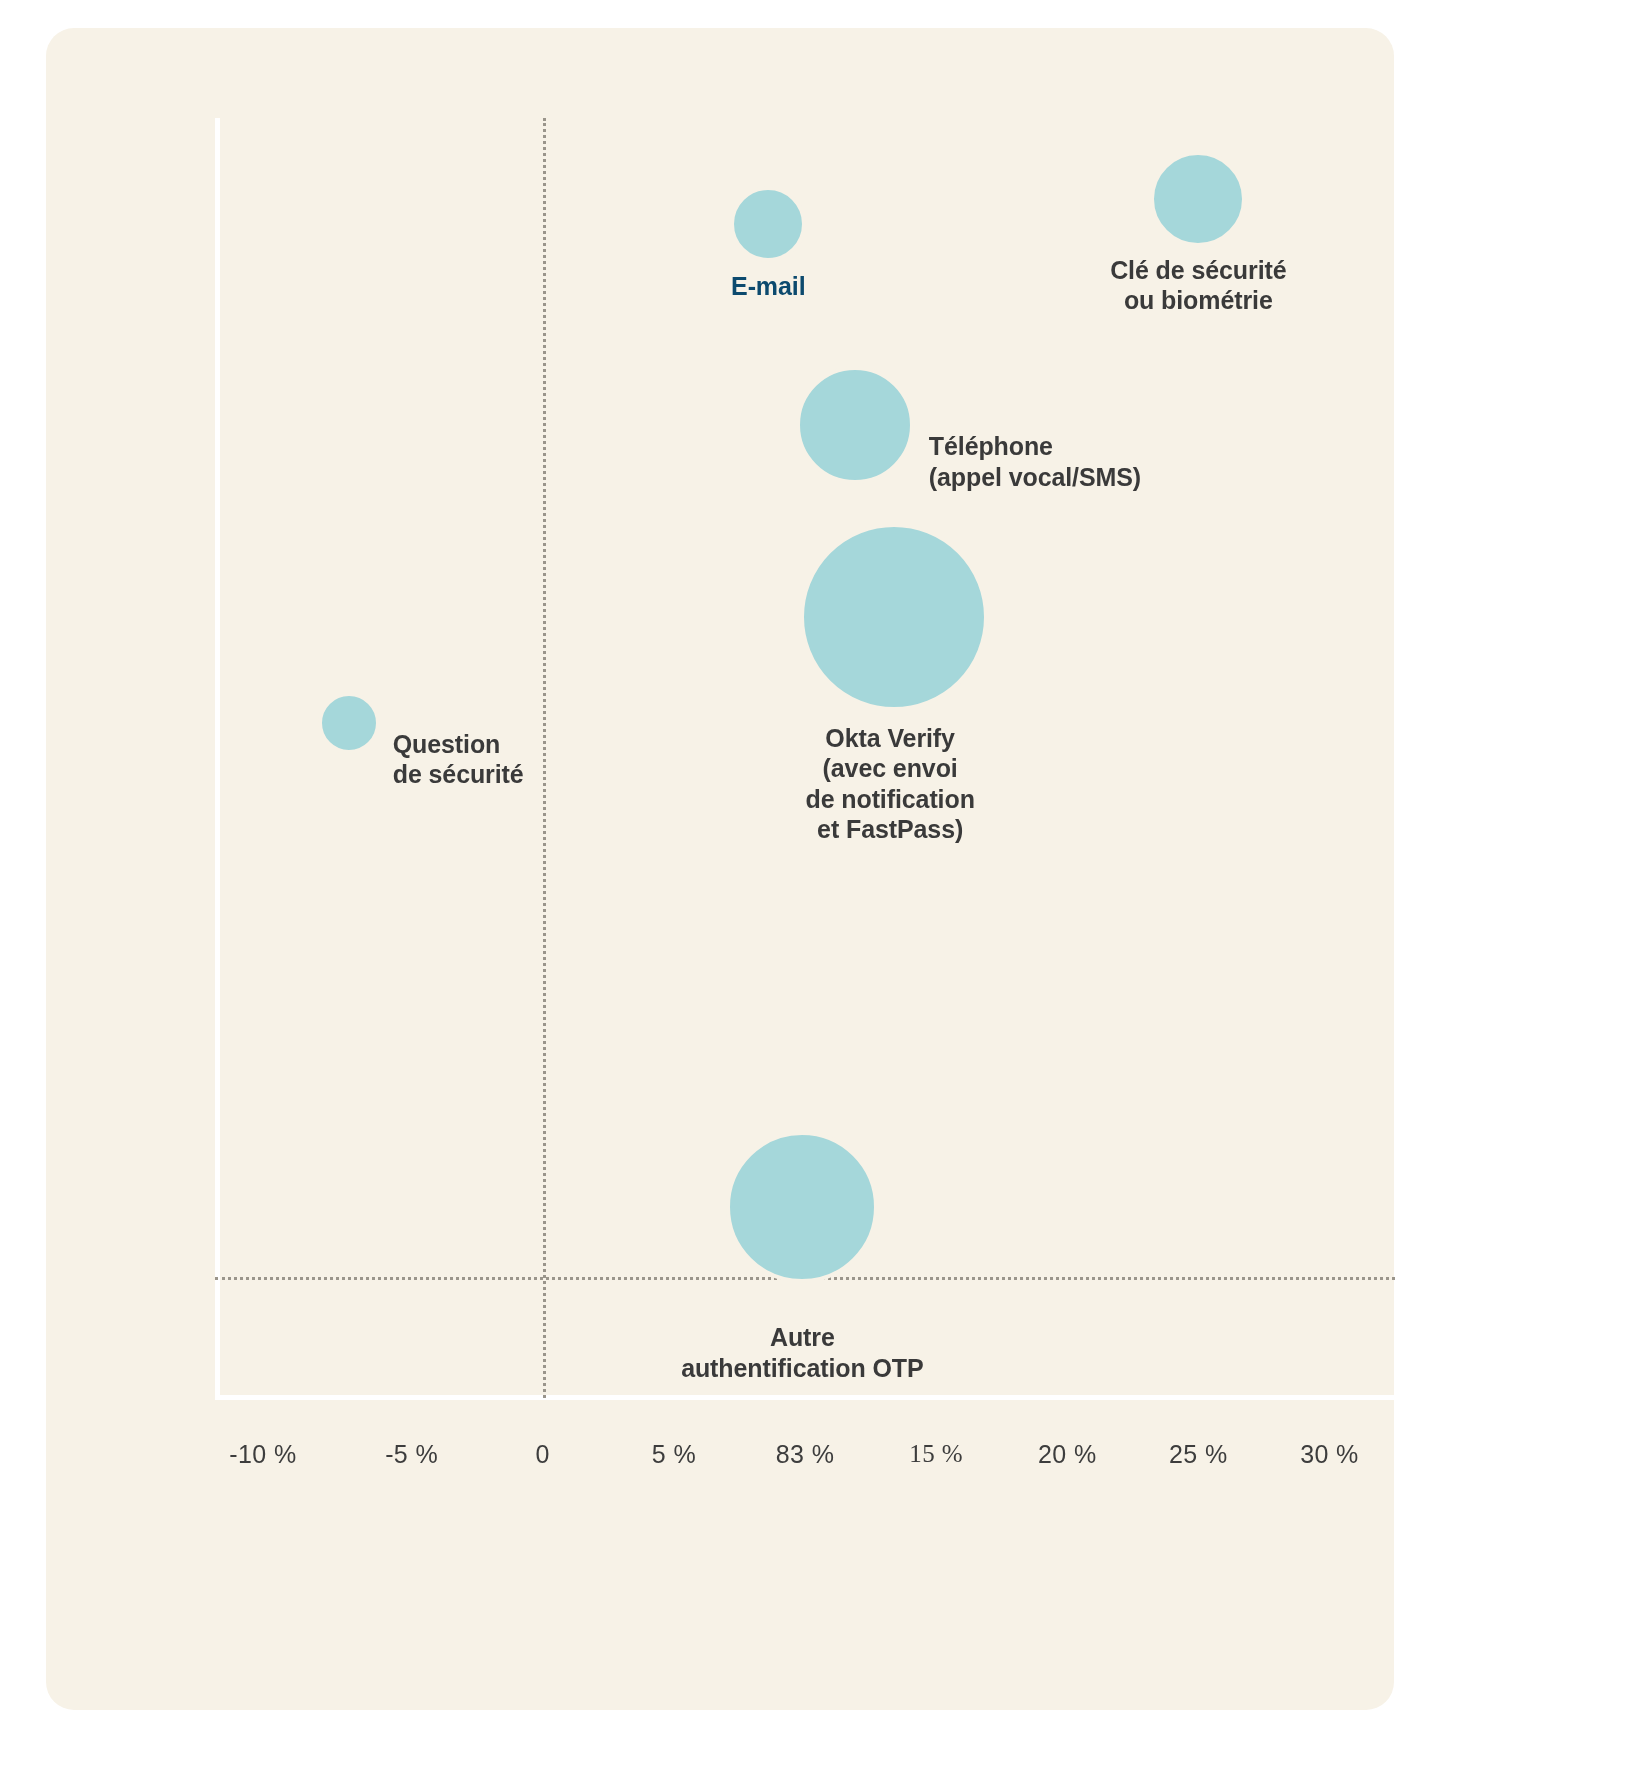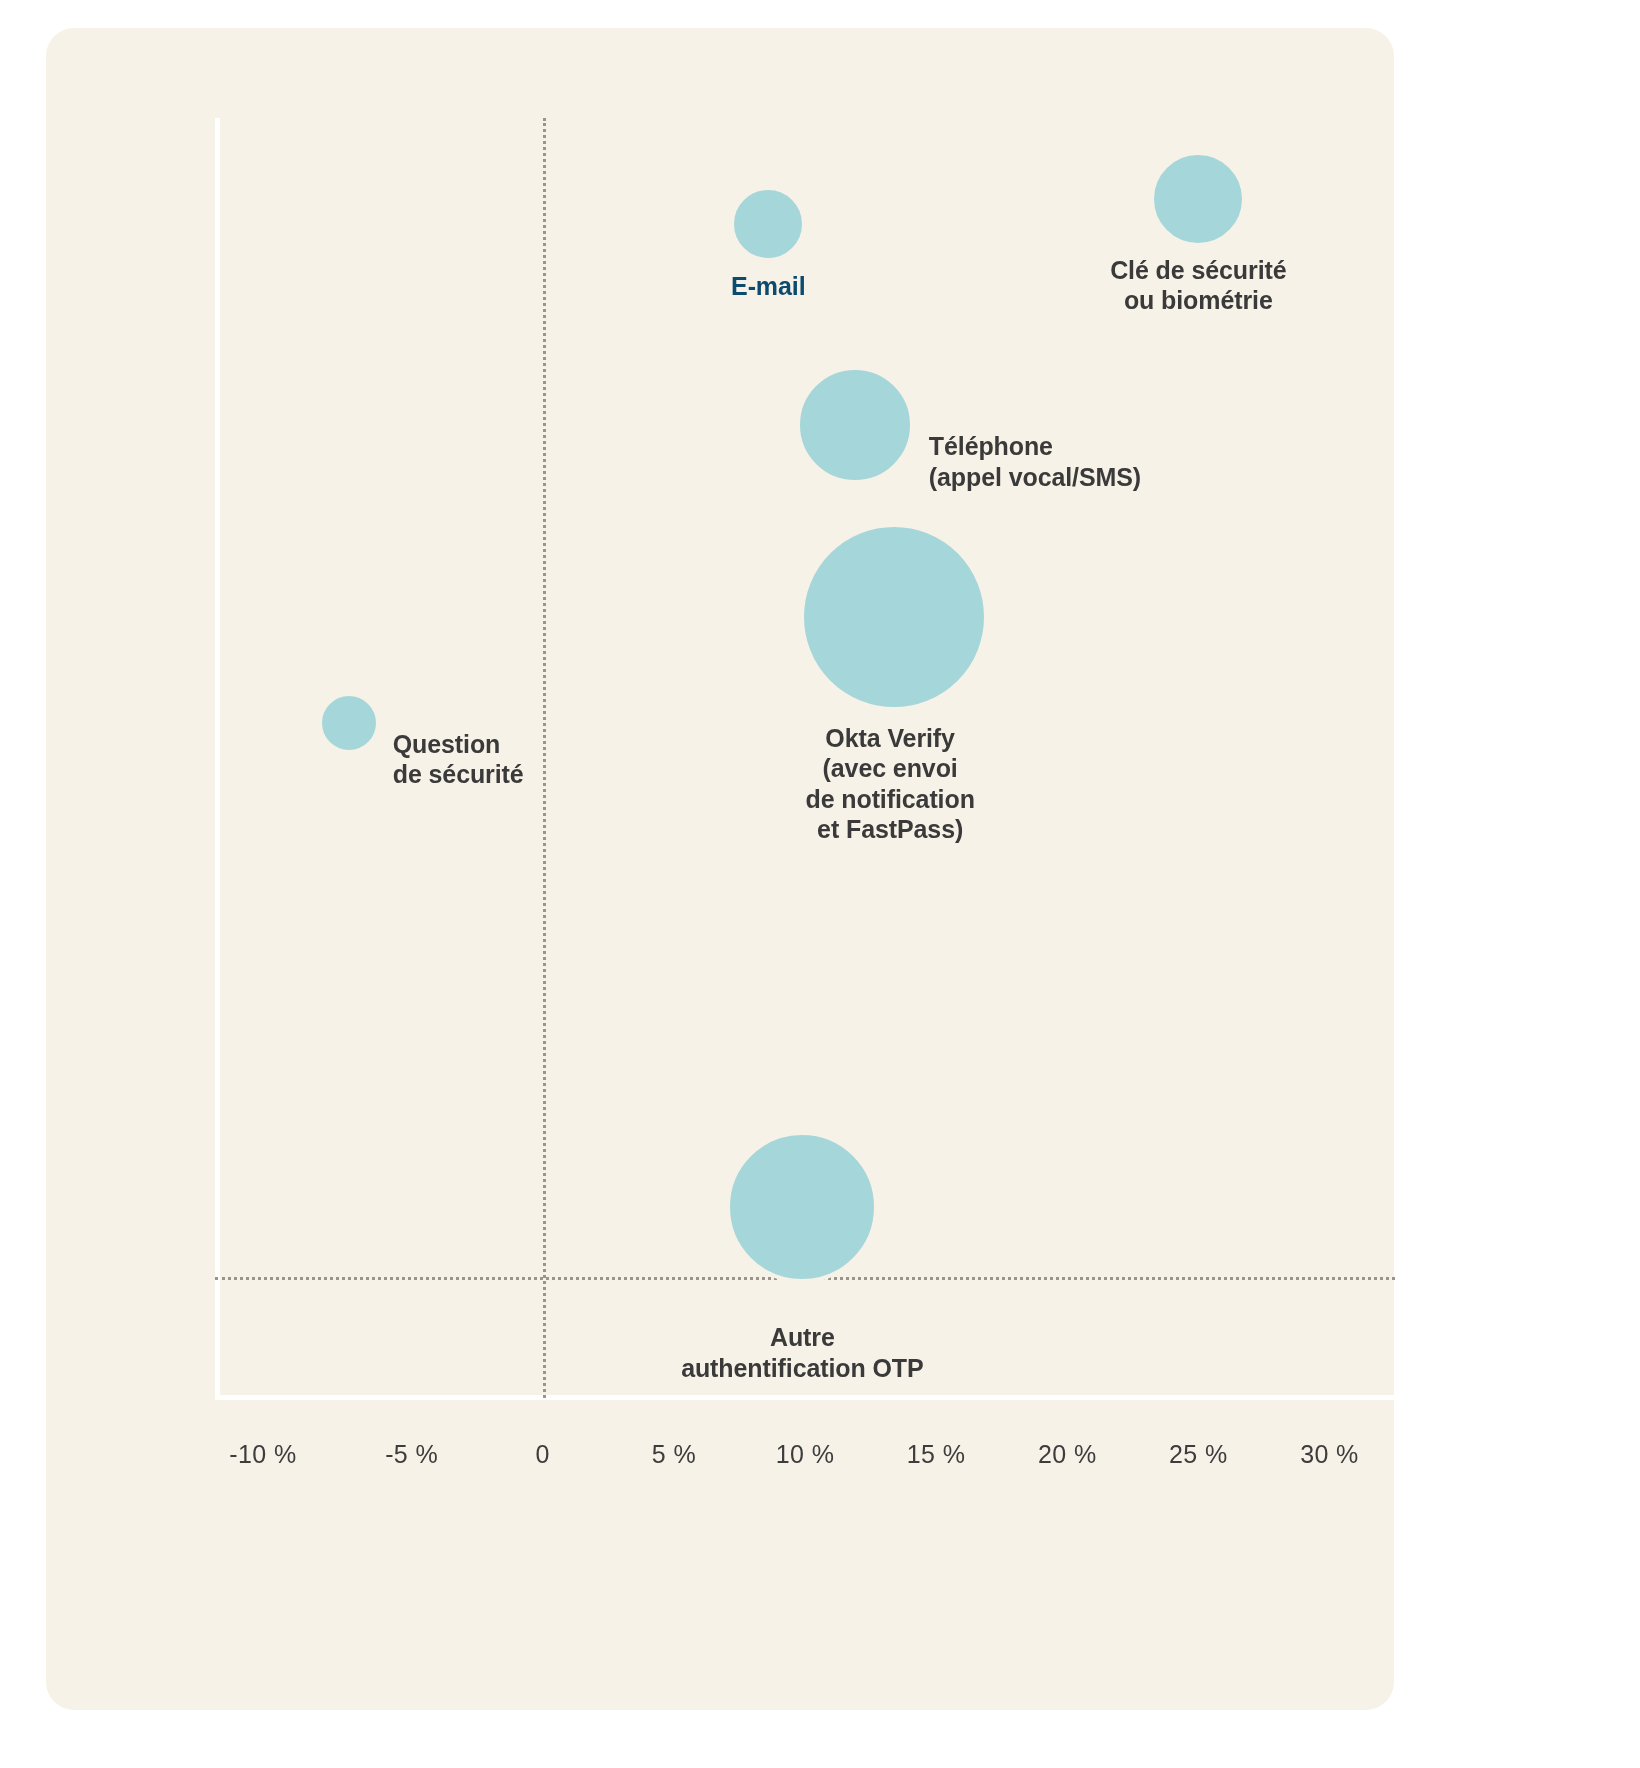--- a/index.html
+++ b/index.html
@@ -65,22 +65,22 @@
 
   <div id="yaxis-line"></div>
   <div id="xaxis-line"></div>
 
   <div id="ytick-wrap"></div>
   <div id="xtick-wrap">
       <div class="xtick" style="left: 263px;">-10 %</div>
       <div class="xtick" style="left: 411.667px;">-5 %</div>
       <div class="xtick" style="left: 542.778px;">0</div>
       <div class="xtick" style="left: 673.889px;">5 %</div>
-      <div class="xtick" style="left: 805px;">10 %</div>
-      <div class="xtick" style="left: 936.111px;">15 %</div>
+      <div class="xtick" style="left: 805px;">83 %</div>
+      <div class="xtick" style="left: 936.111px; font-family: Liberation Serif, serif;">15 %</div>
       <div class="xtick" style="left: 1067.22px;">20 %</div>
       <div class="xtick" style="left: 1198.33px;">25 %</div>
       <div class="xtick" style="left: 1329.44px;">30 %</div>
     </div>
   <div id="refs">
       <div class="ref-v" style="left: 542.778px; top: 118px; height: 1280px;"></div>
       <div class="ref-h" style="top: 1277.06px; left: 215px; width: 1180px;"></div>
     </div>
   <div id="bubbles">
       <div class="bubble" style="left: 1198.33px; top: 198.63px; width: 88px; height: 88px; background: rgb(165, 215, 218);"></div>

